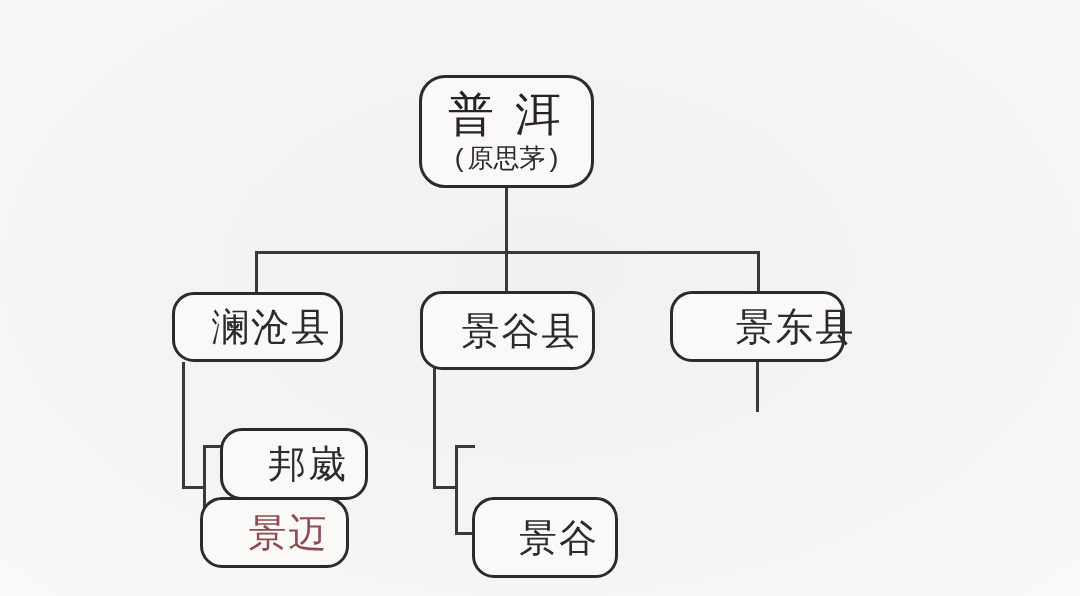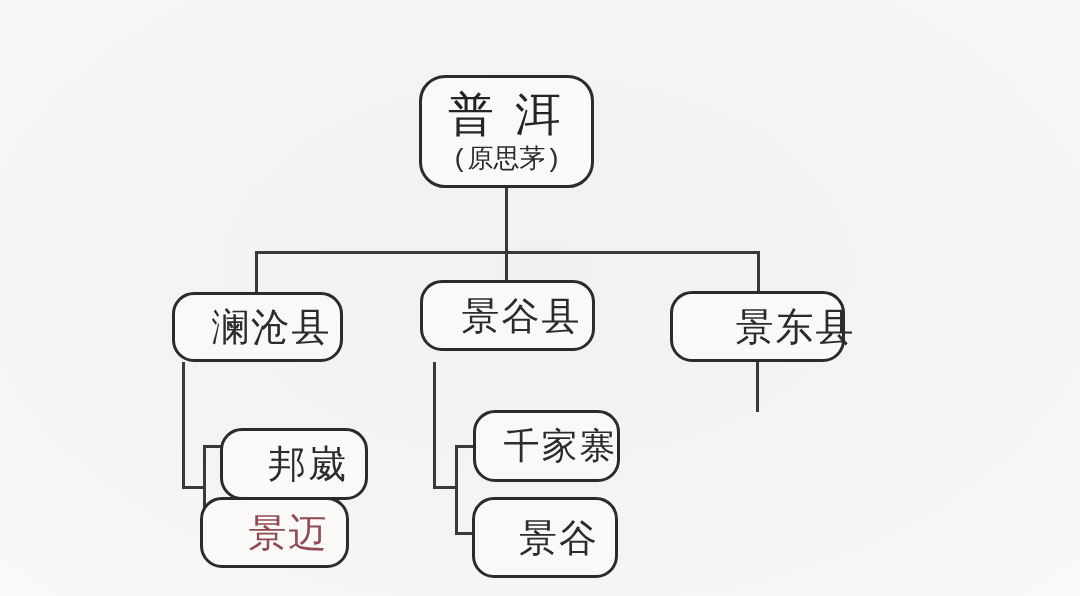--- a/index.html
+++ b/index.html
@@ -80,35 +80,32 @@
   <div class="line" style="left:756px; top:362px; width:3px; height:50px;"></div>
 
   <div class="node" style="left:419px; top:75px; width:175px; height:113px; border-radius:26px;">
     <div class="root-title">普 洱</div>
     <div class="root-subtitle">(原思茅)</div>
   </div>
 
   <div class="node" style="left:172px; top:292px; width:171px; height:70px;">
     <div class="node-label">澜沧县</div>
   </div>
-  <div class="node" style="left:420px; top:280px; width:175px; height:71px;">
+  <div class="node" style="left:420px; top:291px; width:175px; height:79px;">
     <div class="node-label">景谷县</div>
   </div>
   <div class="node" style="left:670px; top:291px; width:175px; height:71px;padding-left:48px;">
     <div class="node-label">景东县</div>
   </div>
 
   <div class="node" style="left:220px; top:428px; width:148px; height:72px;">
     <div class="node-label" style="color: rgb(45, 43, 42);">邦崴</div>
   </div>
   <div class="node" style="left:200px; top:497px; width:149px; height:71px;">
     <div class="node-label" style="color: rgb(143, 75, 81);">景迈</div>
   </div>
 
-  <div class="node" style="left:473px; top:410px; width:147px; height:72px;">
-    <div class="node-label" style="font-size: 36px; color: rgb(45, 43, 42);">千家寨</div>
-  </div>
   <div class="node" style="left:472px; top:497px; width:146px; height:81px;">
     <div class="node-label" style="color: rgb(45, 43, 42);">景谷</div>
   </div>
 
 
 </div>
 
 </body></html>

